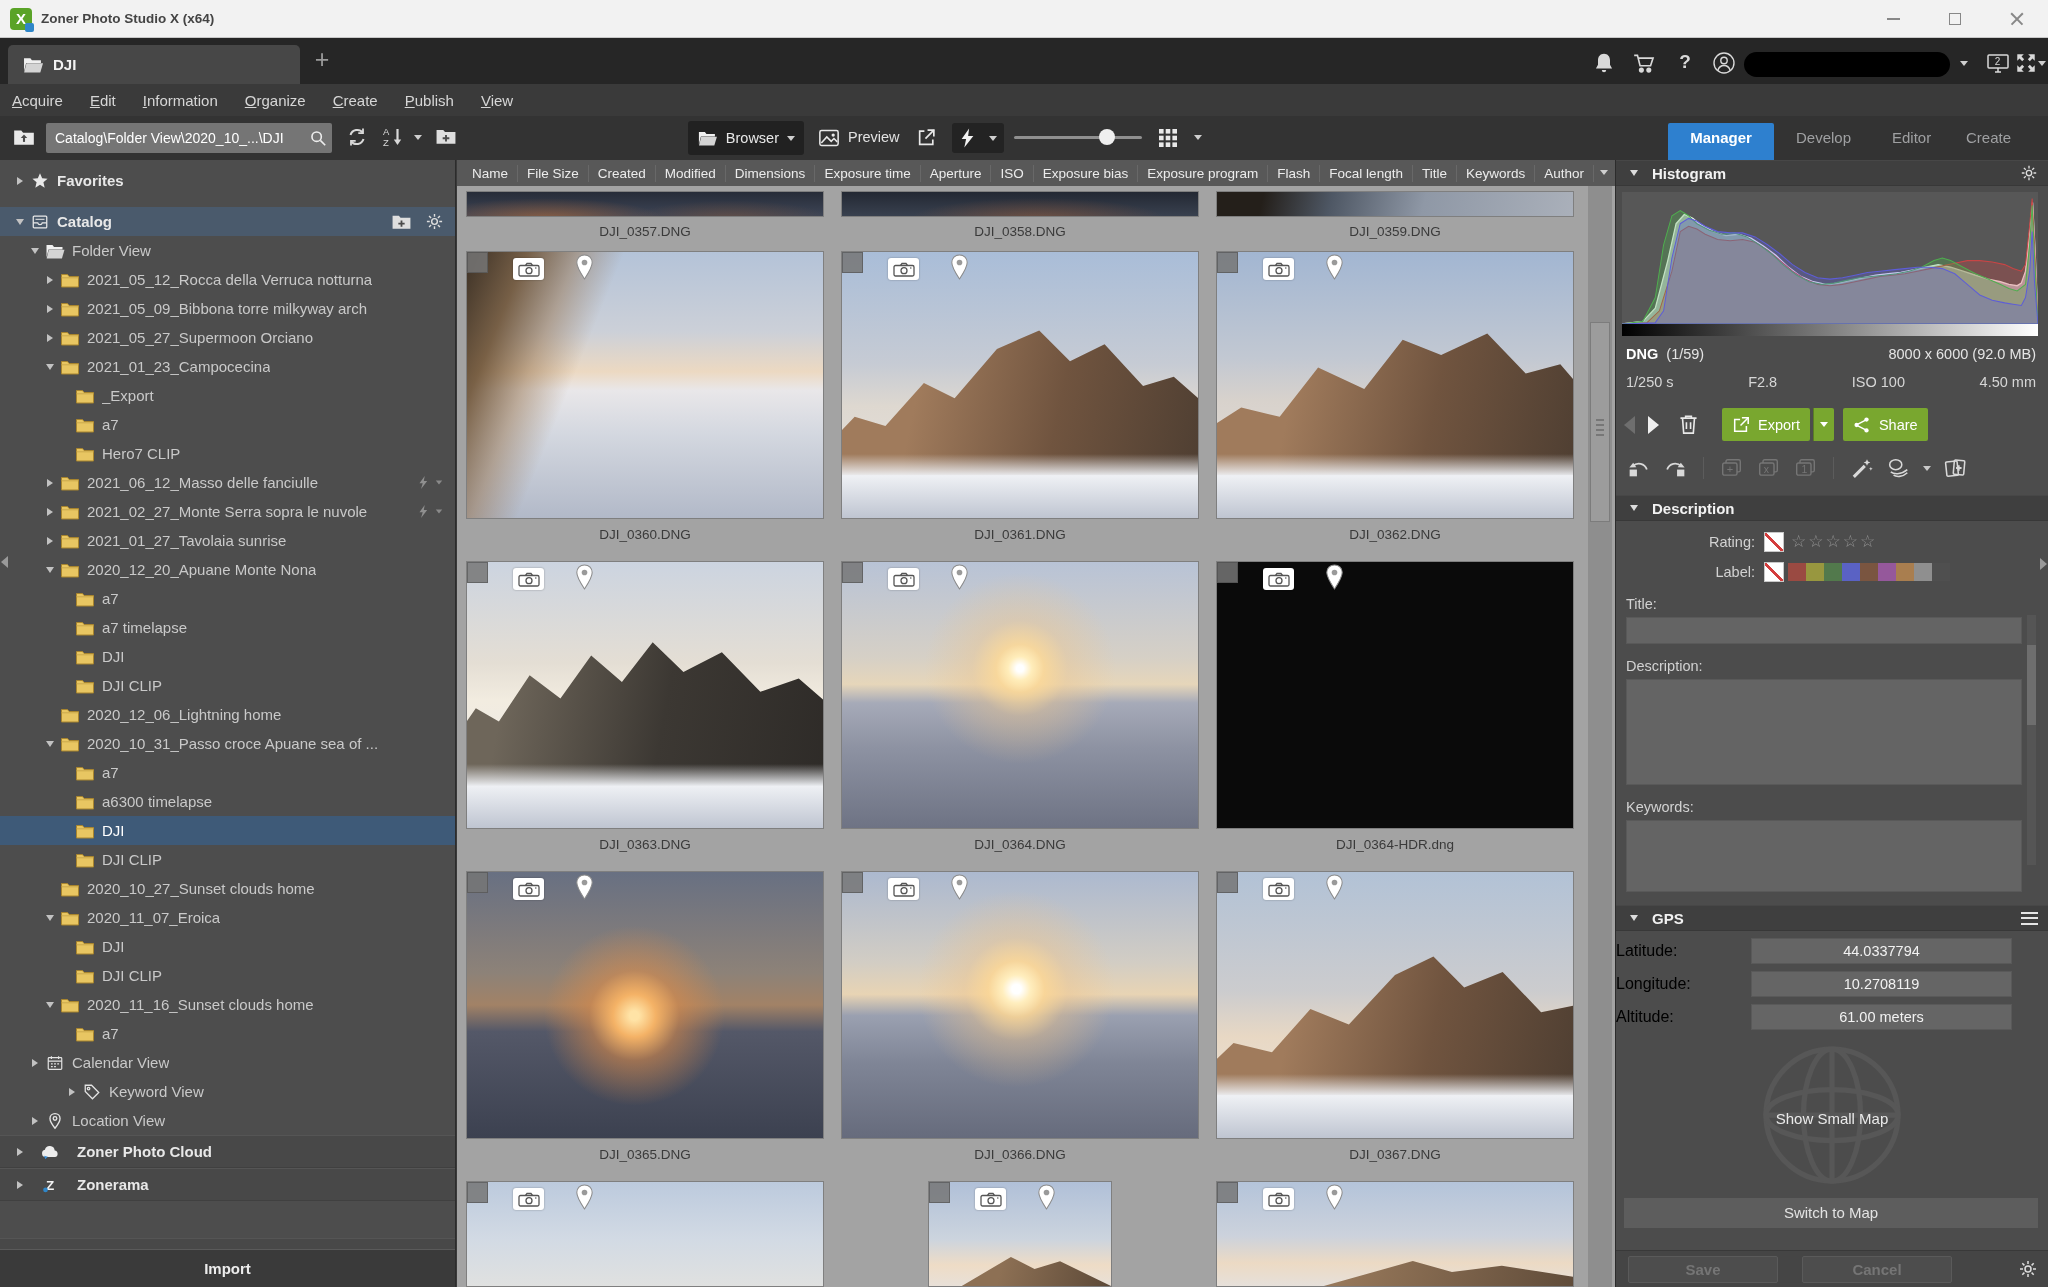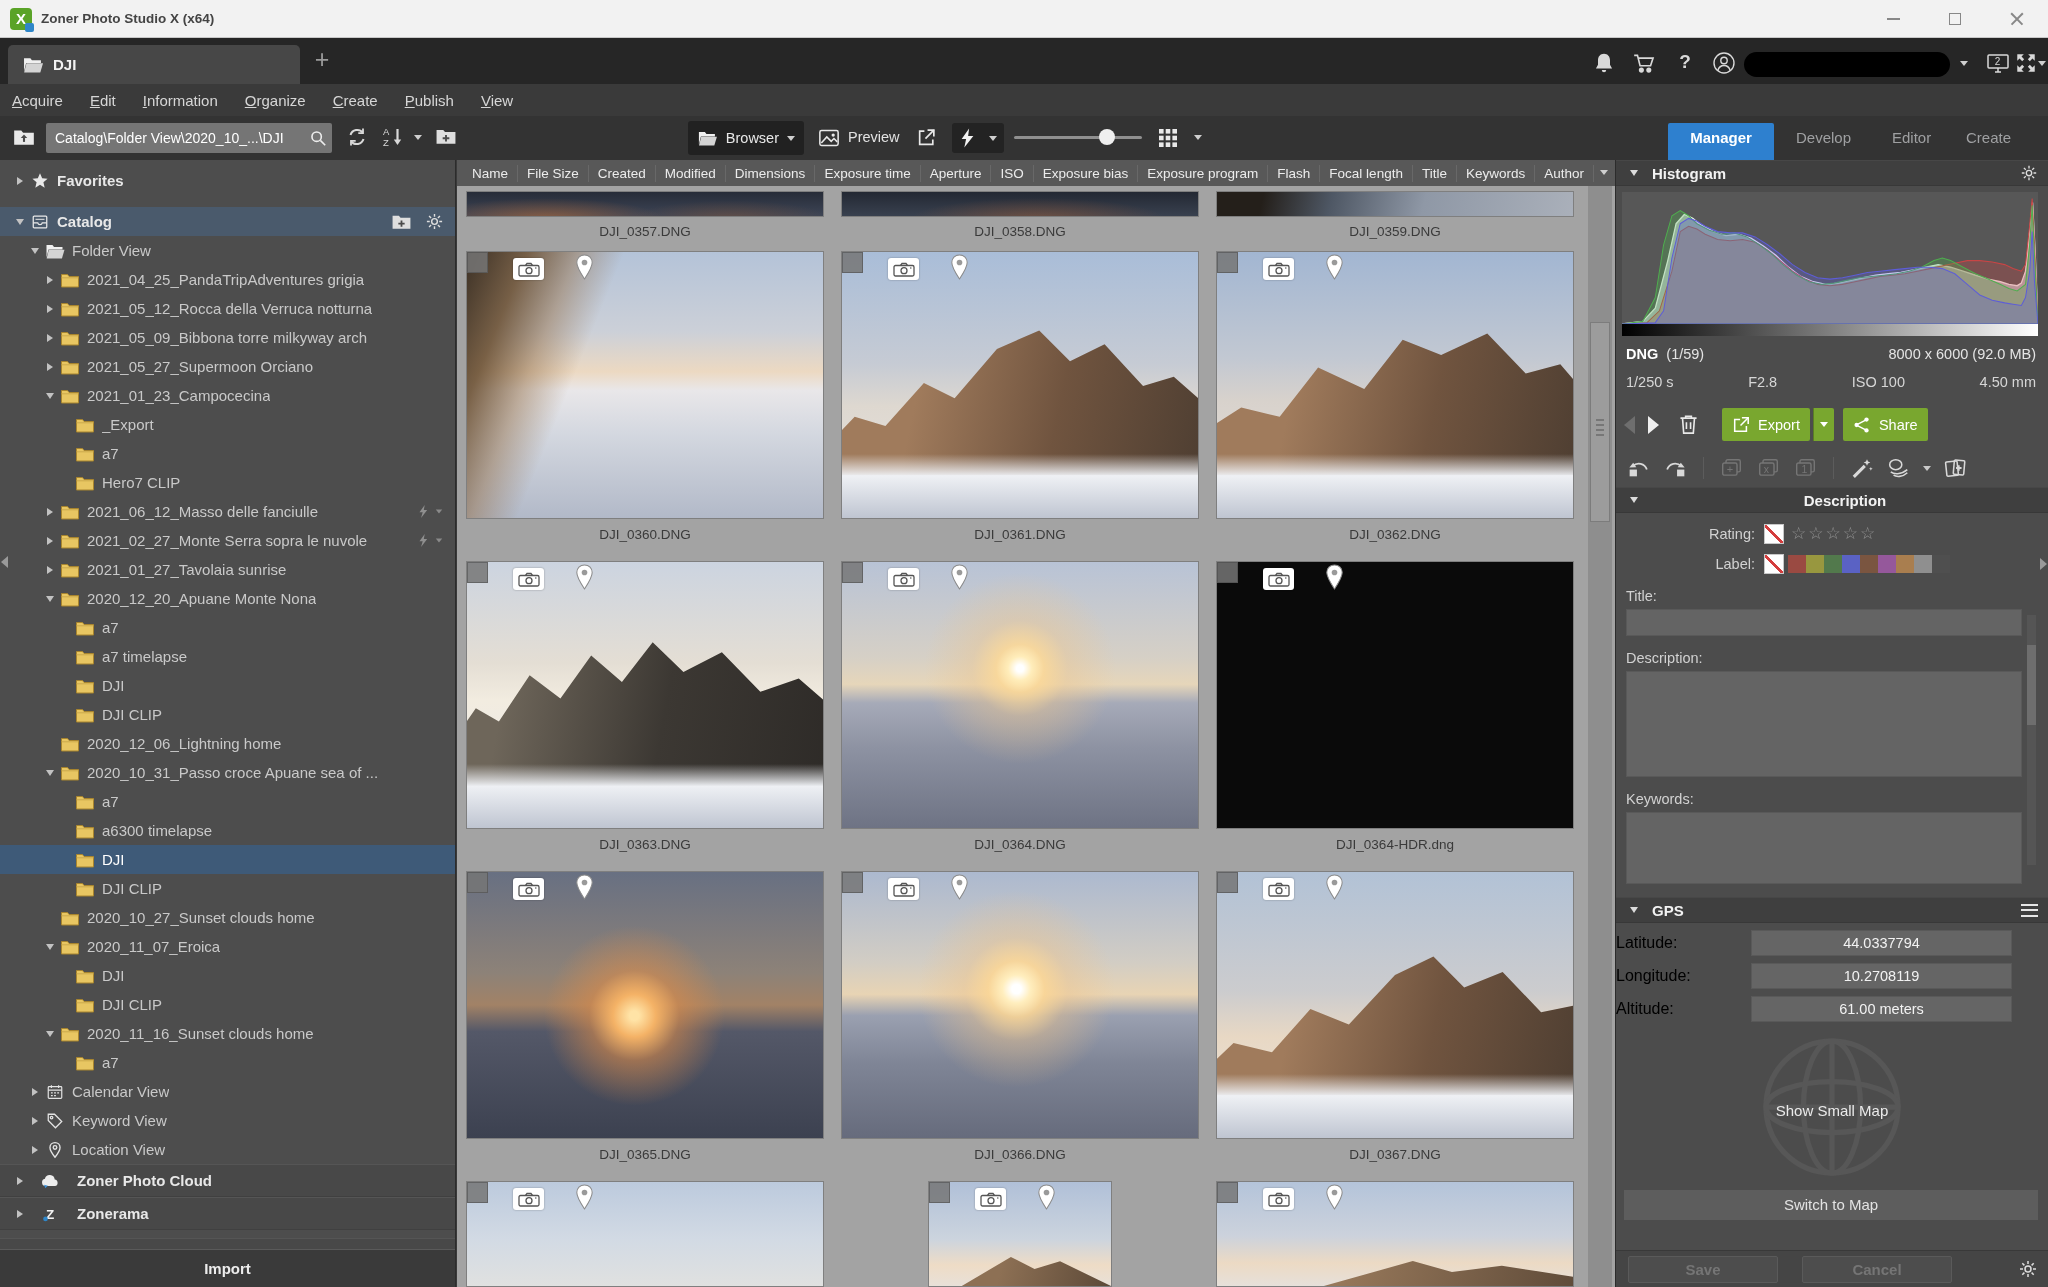--- a/index.html
+++ b/index.html
@@ -201,21 +201,21 @@
     font-size:14.5px; padding:0 10px; gap:8px; }
   #export-btn { margin-left:14px; }
   .greenbtn svg { width:18px; height:18px; }
   #export-caret { width:19px; height:33px; border-radius:0 2px 2px 0; margin-left:-6px;
     display:flex; align-items:center; justify-content:center; border-left:1px solid rgba(0,0,0,.25); }
   #export-caret .caret { border-top-color:#fff; }
   #editrow { display:flex; align-items:center; margin:16px 0 0 10px; gap:12px; }
   #editrow .eic { width:25px; height:22px; }
   #editrow .sep { width:1px; height:22px; background:#5c5c5c; margin:0 3px; }
   #editrow .caret { border-top-color:#c9c9c9; }
-  #desc-band { margin-top:8px;text-align:center; }
+  #desc-band { margin-top:16px; }
   .formrow { display:flex; align-items:center; margin-top:10px; }
   .formrow .flabel { width:148px; text-align:right; color:#d2d2d2; font-size:14.5px; padding-right:9px; flex:none; }
   #slashbox { width:20px; height:20px; background:#fff; border:1px solid #c8c8c8; flex:none;
     background-image:linear-gradient(45deg, transparent 43%, #d43d3d 43%, #d43d3d 55%, transparent 55%); }
   #stars { margin-left:7px; letter-spacing:2px; color:#909090; font-size:17px; }
   #swatches { display:flex; margin-left:4px; }
   .sw { width:18px; height:18px; }
   .fieldlabel { color:#d2d2d2; font-size:14.5px; margin:14px 0 5px 10px; }
   .tinput { display:block; margin:0 26px 0 10px; width:calc(100% - 36px); background:#646464;
     border:1px solid #595959; color:#f0f0f0; font-size:14px; padding:4px 7px;
@@ -472,30 +472,20 @@
           <span class="tlabel">Folder View</span>
         </div>
         <div class="trow" style="padding-left: 42px;">
           <span class="arr closed"></span>
           <span class="tic">
             <svg class="ic" viewBox="0 0 20 18">
               <path d="M1.5 3.5h6l1.6 2h9.4v10.5h-17z" fill="#e8c662" stroke="#a8852e" stroke-width="1"></path>
               <path d="M1.5 6.8h17" stroke="#caa94c" stroke-width="1" fill="none"></path>
             </svg>
           </span>
-          <span class="tlabel">2021_04_25_PandaTripAdventures grigia</span>
-        </div>
-        <div class="trow" style="padding-left: 42px;">
-          <span class="arr closed"></span>
-          <span class="tic">
-            <svg class="ic" viewBox="0 0 20 18">
-              <path d="M1.5 3.5h6l1.6 2h9.4v10.5h-17z" fill="#e8c662" stroke="#a8852e" stroke-width="1"></path>
-              <path d="M1.5 6.8h17" stroke="#caa94c" stroke-width="1" fill="none"></path>
-            </svg>
-          </span>
           <span class="tlabel">2021_05_12_Rocca della Verruca notturna</span>
         </div>
         <div class="trow" style="padding-left: 42px;">
           <span class="arr closed"></span>
           <span class="tic">
             <svg class="ic" viewBox="0 0 20 18">
               <path d="M1.5 3.5h6l1.6 2h9.4v10.5h-17z" fill="#e8c662" stroke="#a8852e" stroke-width="1"></path>
               <path d="M1.5 6.8h17" stroke="#caa94c" stroke-width="1" fill="none"></path>
             </svg>
           </span>
@@ -767,21 +757,21 @@
           <span class="arr closed"></span>
           <span class="tic">
             <svg class="ic" viewBox="0 0 20 20" fill="none" stroke="#e4e4e4" stroke-width="1.3">
               <rect x="2.5" y="4" width="15" height="13" rx="1"></rect>
               <path d="M2.5 8h15M6 2.5v3M14 2.5v3"></path>
               <path d="M5.5 11h2M9 11h2M12.5 11h2M5.5 14h2M9 14h2" stroke-width="1.6"></path>
             </svg>
           </span>
           <span class="tlabel">Calendar View</span>
         </div>
-        <div class="trow" style="padding-left: 27px;">
+        <div class="trow" style="padding-left: 27px; margin-left: 37px;">
           <span class="arr closed"></span>
           <span class="tic">
             <svg class="ic" viewBox="0 0 20 20" fill="none" stroke="#e4e4e4" stroke-width="1.4">
               <path d="M2.5 9.5v-7h7l8 8-7 7z"></path>
               <circle cx="6.2" cy="6.2" r="1.4"></circle>
             </svg>
           </span>
           <span class="tlabel">Keyword View</span>
         </div>
         <div class="trow" style="padding-left: 27px;">

